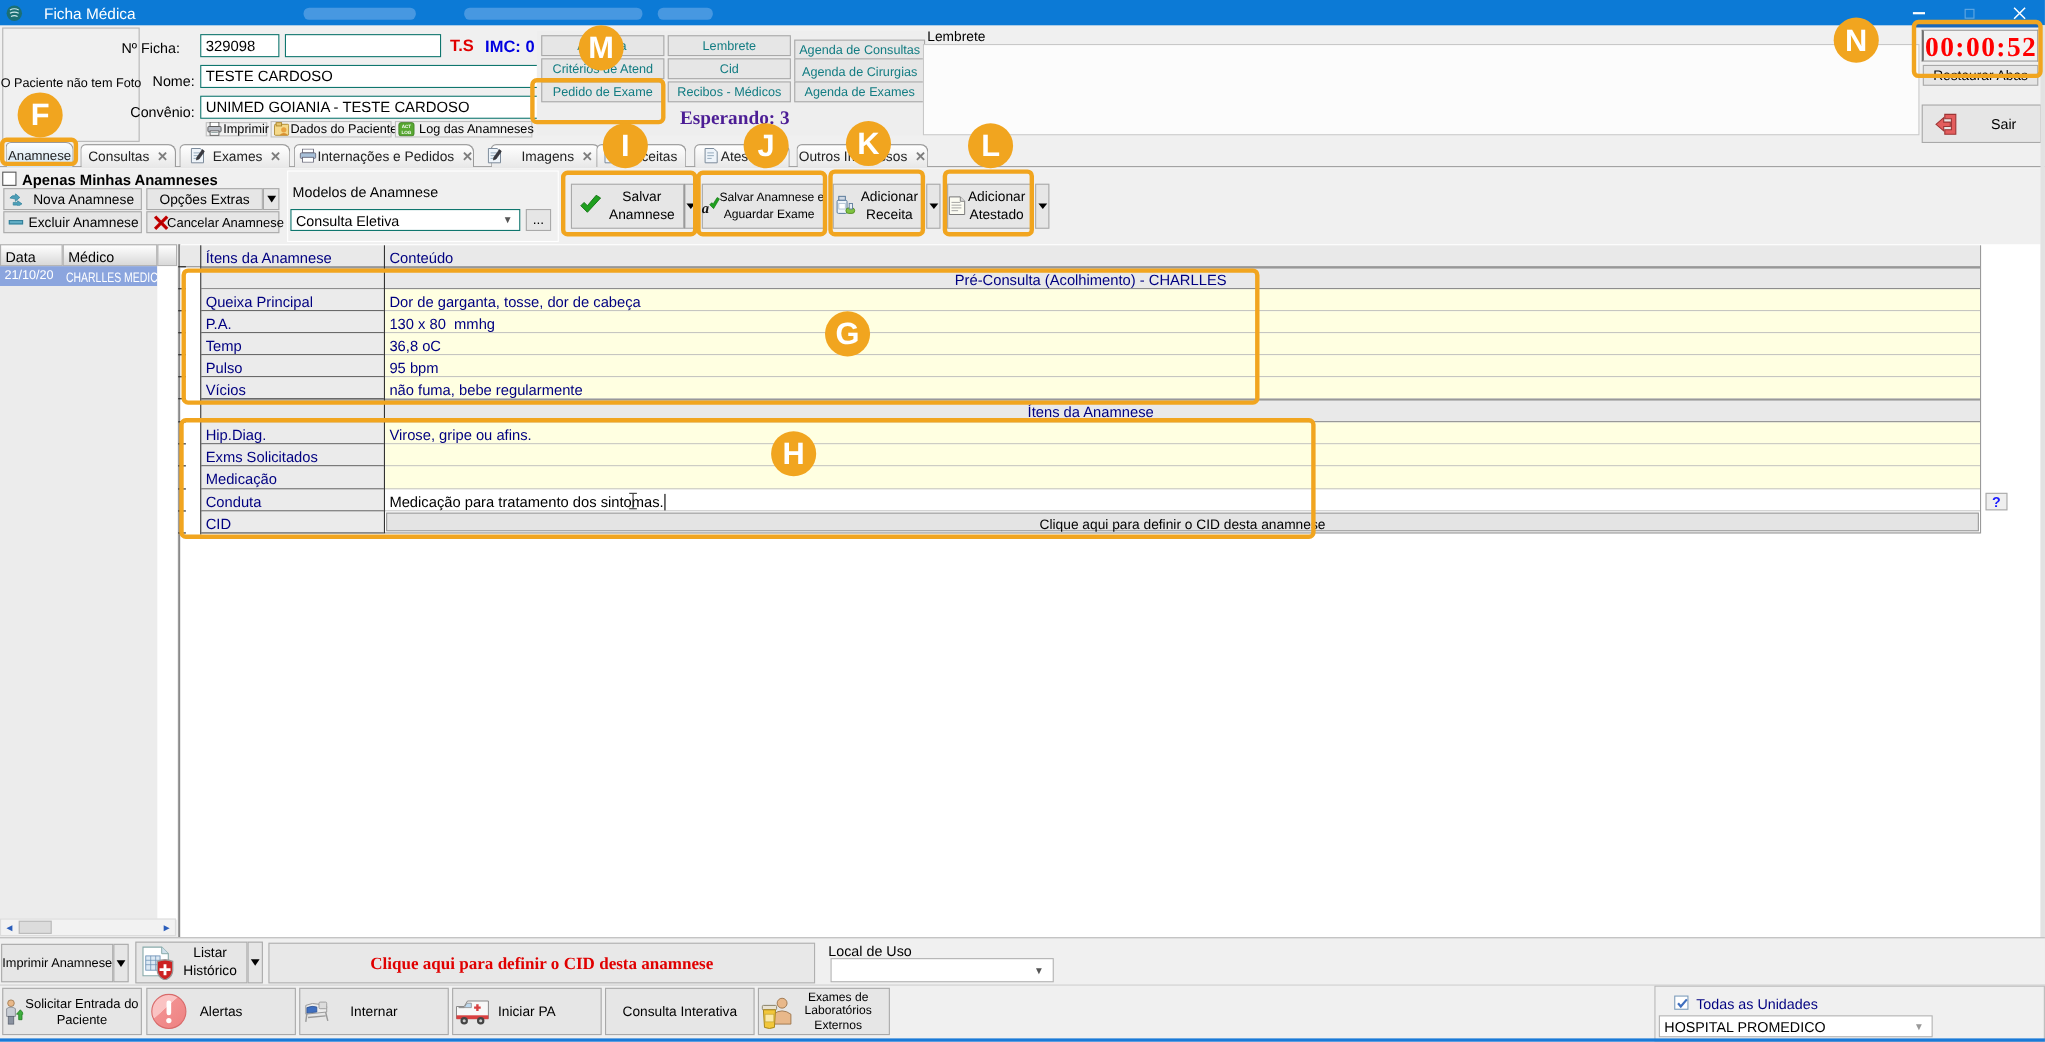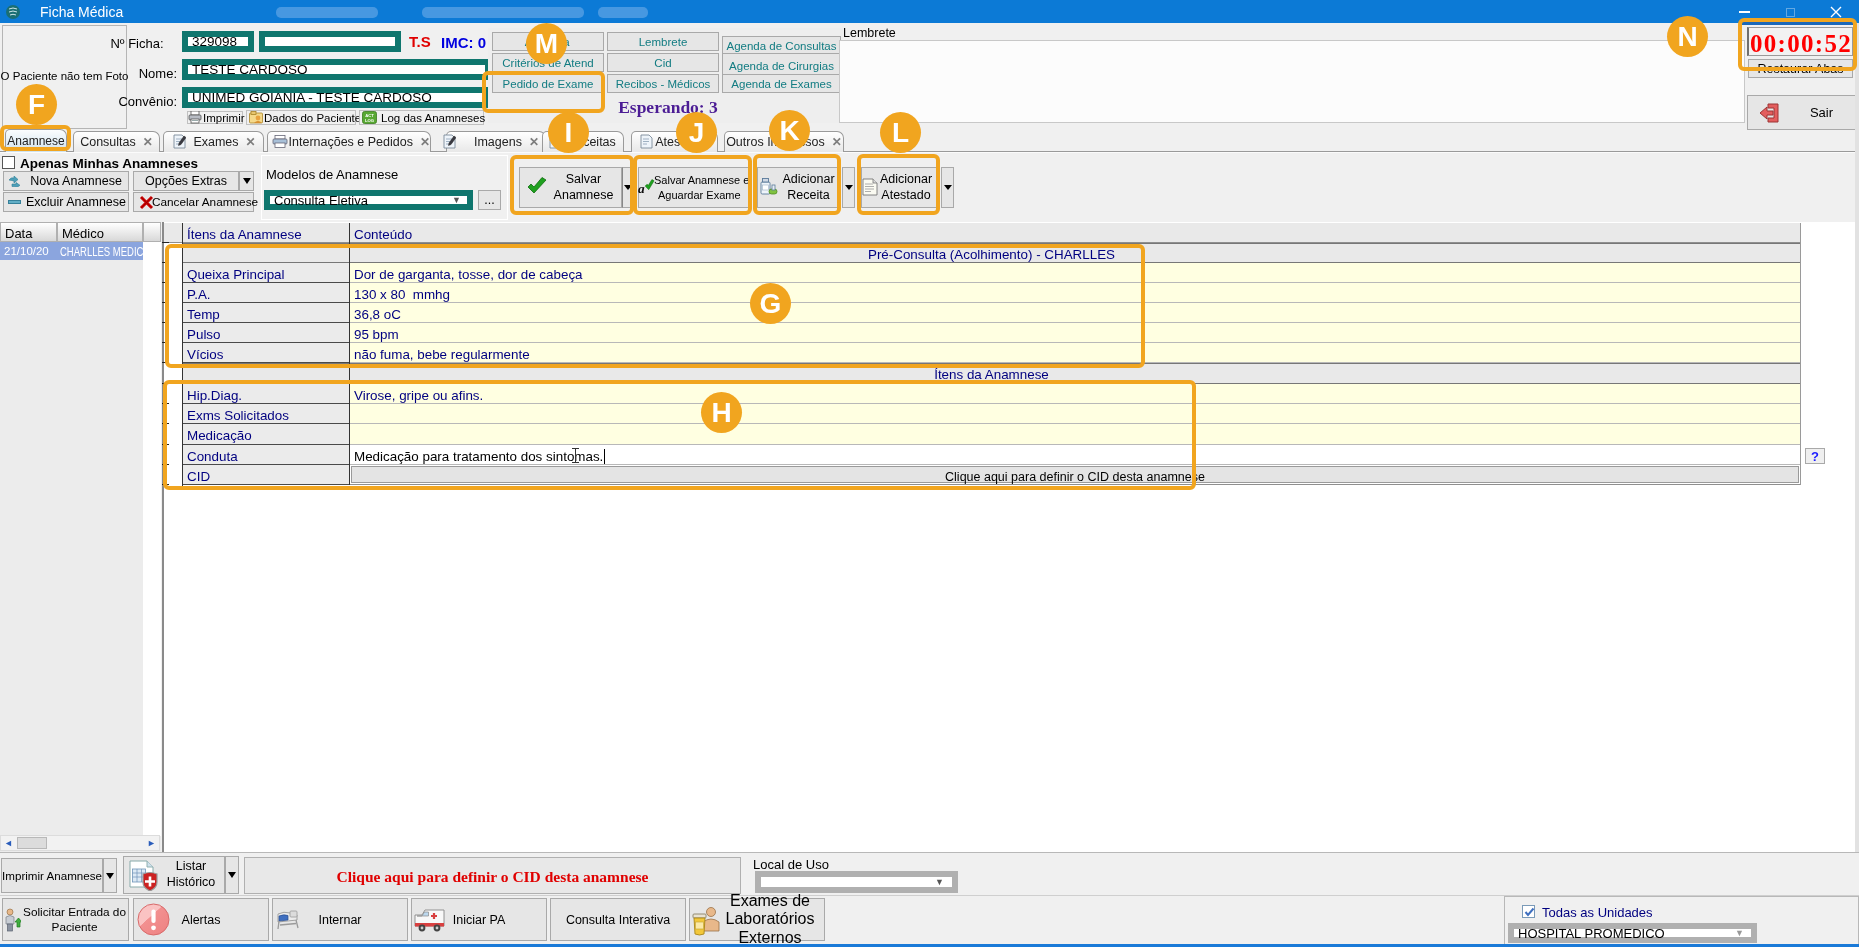--- a/index.html
+++ b/index.html
@@ -1,21 +1,21 @@
 <!DOCTYPE html>
 <html><head><meta charset="utf-8">
 <style>
 *{margin:0;padding:0;box-sizing:border-box}
 html,body{width:1859px;height:947px;overflow:hidden;background:#f0f0f0;font-family:"Liberation Sans",sans-serif}
 .a{position:absolute}
 .t{position:absolute;font-size:13px;color:#000;white-space:nowrap;line-height:1}
 .flx{display:flex;align-items:center;justify-content:center;text-align:center}
 .btn{position:absolute;background:#e6e6e6;border:1px solid #a9a9a9;display:flex;align-items:center;justify-content:center;text-align:center;font-size:12.5px;color:#000;white-space:nowrap}
 .btn.wr{white-space:normal}
-.inp{position:absolute;background:#fff;border:6px solid #0f766e;font-size:13.5px;color:#000;display:flex;align-items:center;padding-left:4px;white-space:nowrap}
+.inp{position:absolute;background:#fff;border:1px solid #0f766e;font-size:13.5px;color:#000;display:flex;align-items:center;padding-left:4px;white-space:nowrap}
 .teal{color:#127c82}
 .btn.teal{font-size:11.5px}
 .navy{color:#000080}
 .obox{position:absolute;border:4px solid #f1a51f;border-radius:6px;z-index:50}
 .ocirc{position:absolute;width:41px;height:41px;border-radius:50%;background:#f1a51f;color:#fff;font-weight:bold;font-size:28px;display:flex;align-items:center;justify-content:center;z-index:51}
 .tab{position:absolute;top:131px;height:21px;background:linear-gradient(#ffffff,#e8e8e8);border:1px solid #9a9a9a;border-bottom:none;border-radius:5px 7px 0 0;display:flex;align-items:center;justify-content:center;font-size:12.5px;color:#222;white-space:nowrap}
 .xm{color:#7d7d7d;font-weight:bold;font-size:12px;margin-left:7px}
 .tri{width:0;height:0;border-left:4.5px solid transparent;border-right:4.5px solid transparent;border-top:6px solid #000}
 .lbl{position:absolute;font-size:13px;color:#000;white-space:nowrap}
 </style></head>
@@ -232,21 +232,21 @@
   </div>
 
 <div class="a" style="left:0;top:895px;width:1859px;height:49px;background:#f0f0f0;border-top:1px solid #cfcfcf"></div>
 <div class="btn wr" style="left:2px;top:898px;width:127px;height:43px;line-height:1.25;font-size:11.8px">
     <span style="margin-left:18px">Solicitar Entrada do<br>Paciente</span>
   </div>
 <div class="btn" style="left:133px;top:898px;width:136px;height:43px">Alertas</div>
 <div class="btn" style="left:272px;top:898px;width:136px;height:43px">Internar</div>
 <div class="btn" style="left:411px;top:898px;width:136px;height:43px">Iniciar PA</div>
 <div class="btn" style="left:550px;top:898px;width:136px;height:43px">Consulta Interativa</div>
-<div class="btn wr" style="left:689px;top:898px;width:136px;height:43px;line-height:1.15;font-size:16px">
+<div class="btn wr" style="left:689px;top:898px;width:120px;height:43px;line-height:1.15;font-size:11px">
     <span style="margin-left:26px">Exames de<br>Laboratórios<br>Externos</span>
   </div>
 
 <div class="a" style="left:1504px;top:896px;width:355px;height:51px;background:#f0f0f0;border:1px solid #b8b8b8"></div>
 <div class="a" style="left:1522px;top:905px;width:13px;height:13px;background:#fff;border:1px solid #7a9ab8"></div>
 <svg class="a" style="left:1524px;top:907px" width="11" height="11" viewBox="0 0 11 11">
     <path d="M1.5 5 L4 8 L9.5 1.5" stroke="#3f6fbf" stroke-width="2" fill="none"></path>
   </svg>
 <div class="t navy" style="left:1542px;top:906px;font-size:13px">Todas as Unidades</div>
 <div class="inp" style="left:1508px;top:923px;width:249px;height:20px;font-size:13px;border-color:#b0b0b0">HOSPITAL PROMEDICO<span style="position:absolute;right:7px;color:#999;font-size:9px">▼</span></div>

